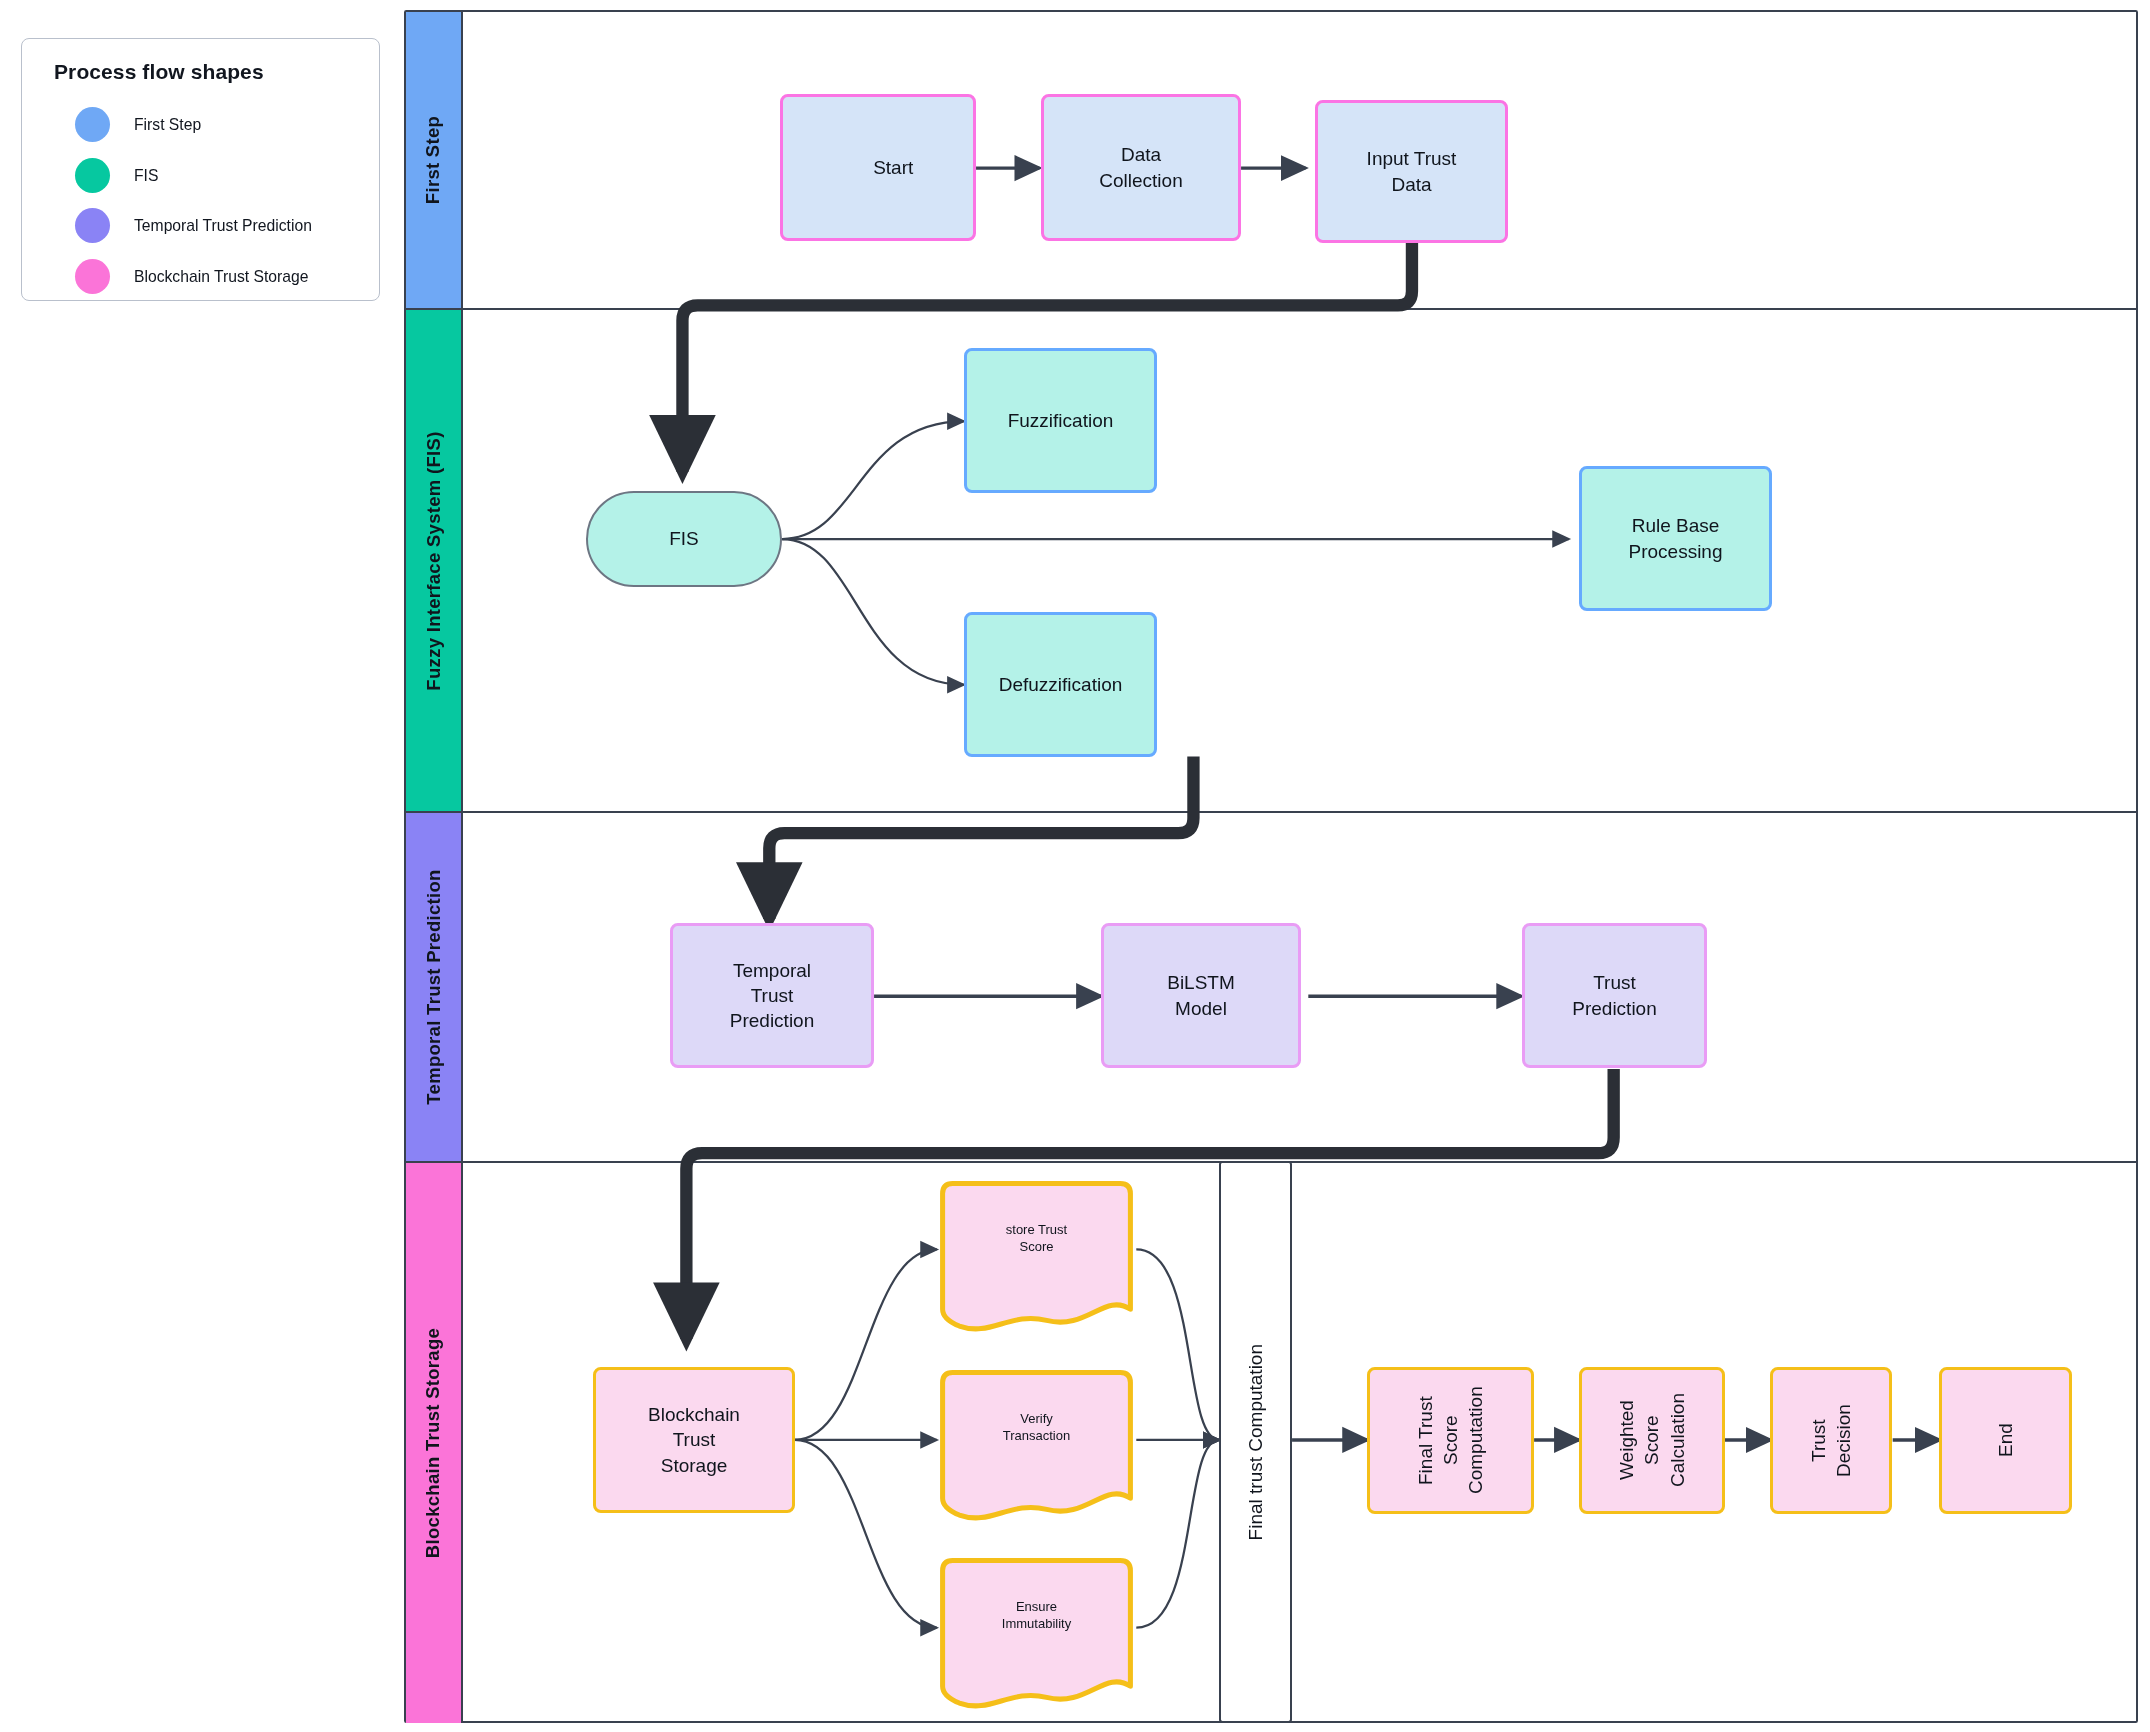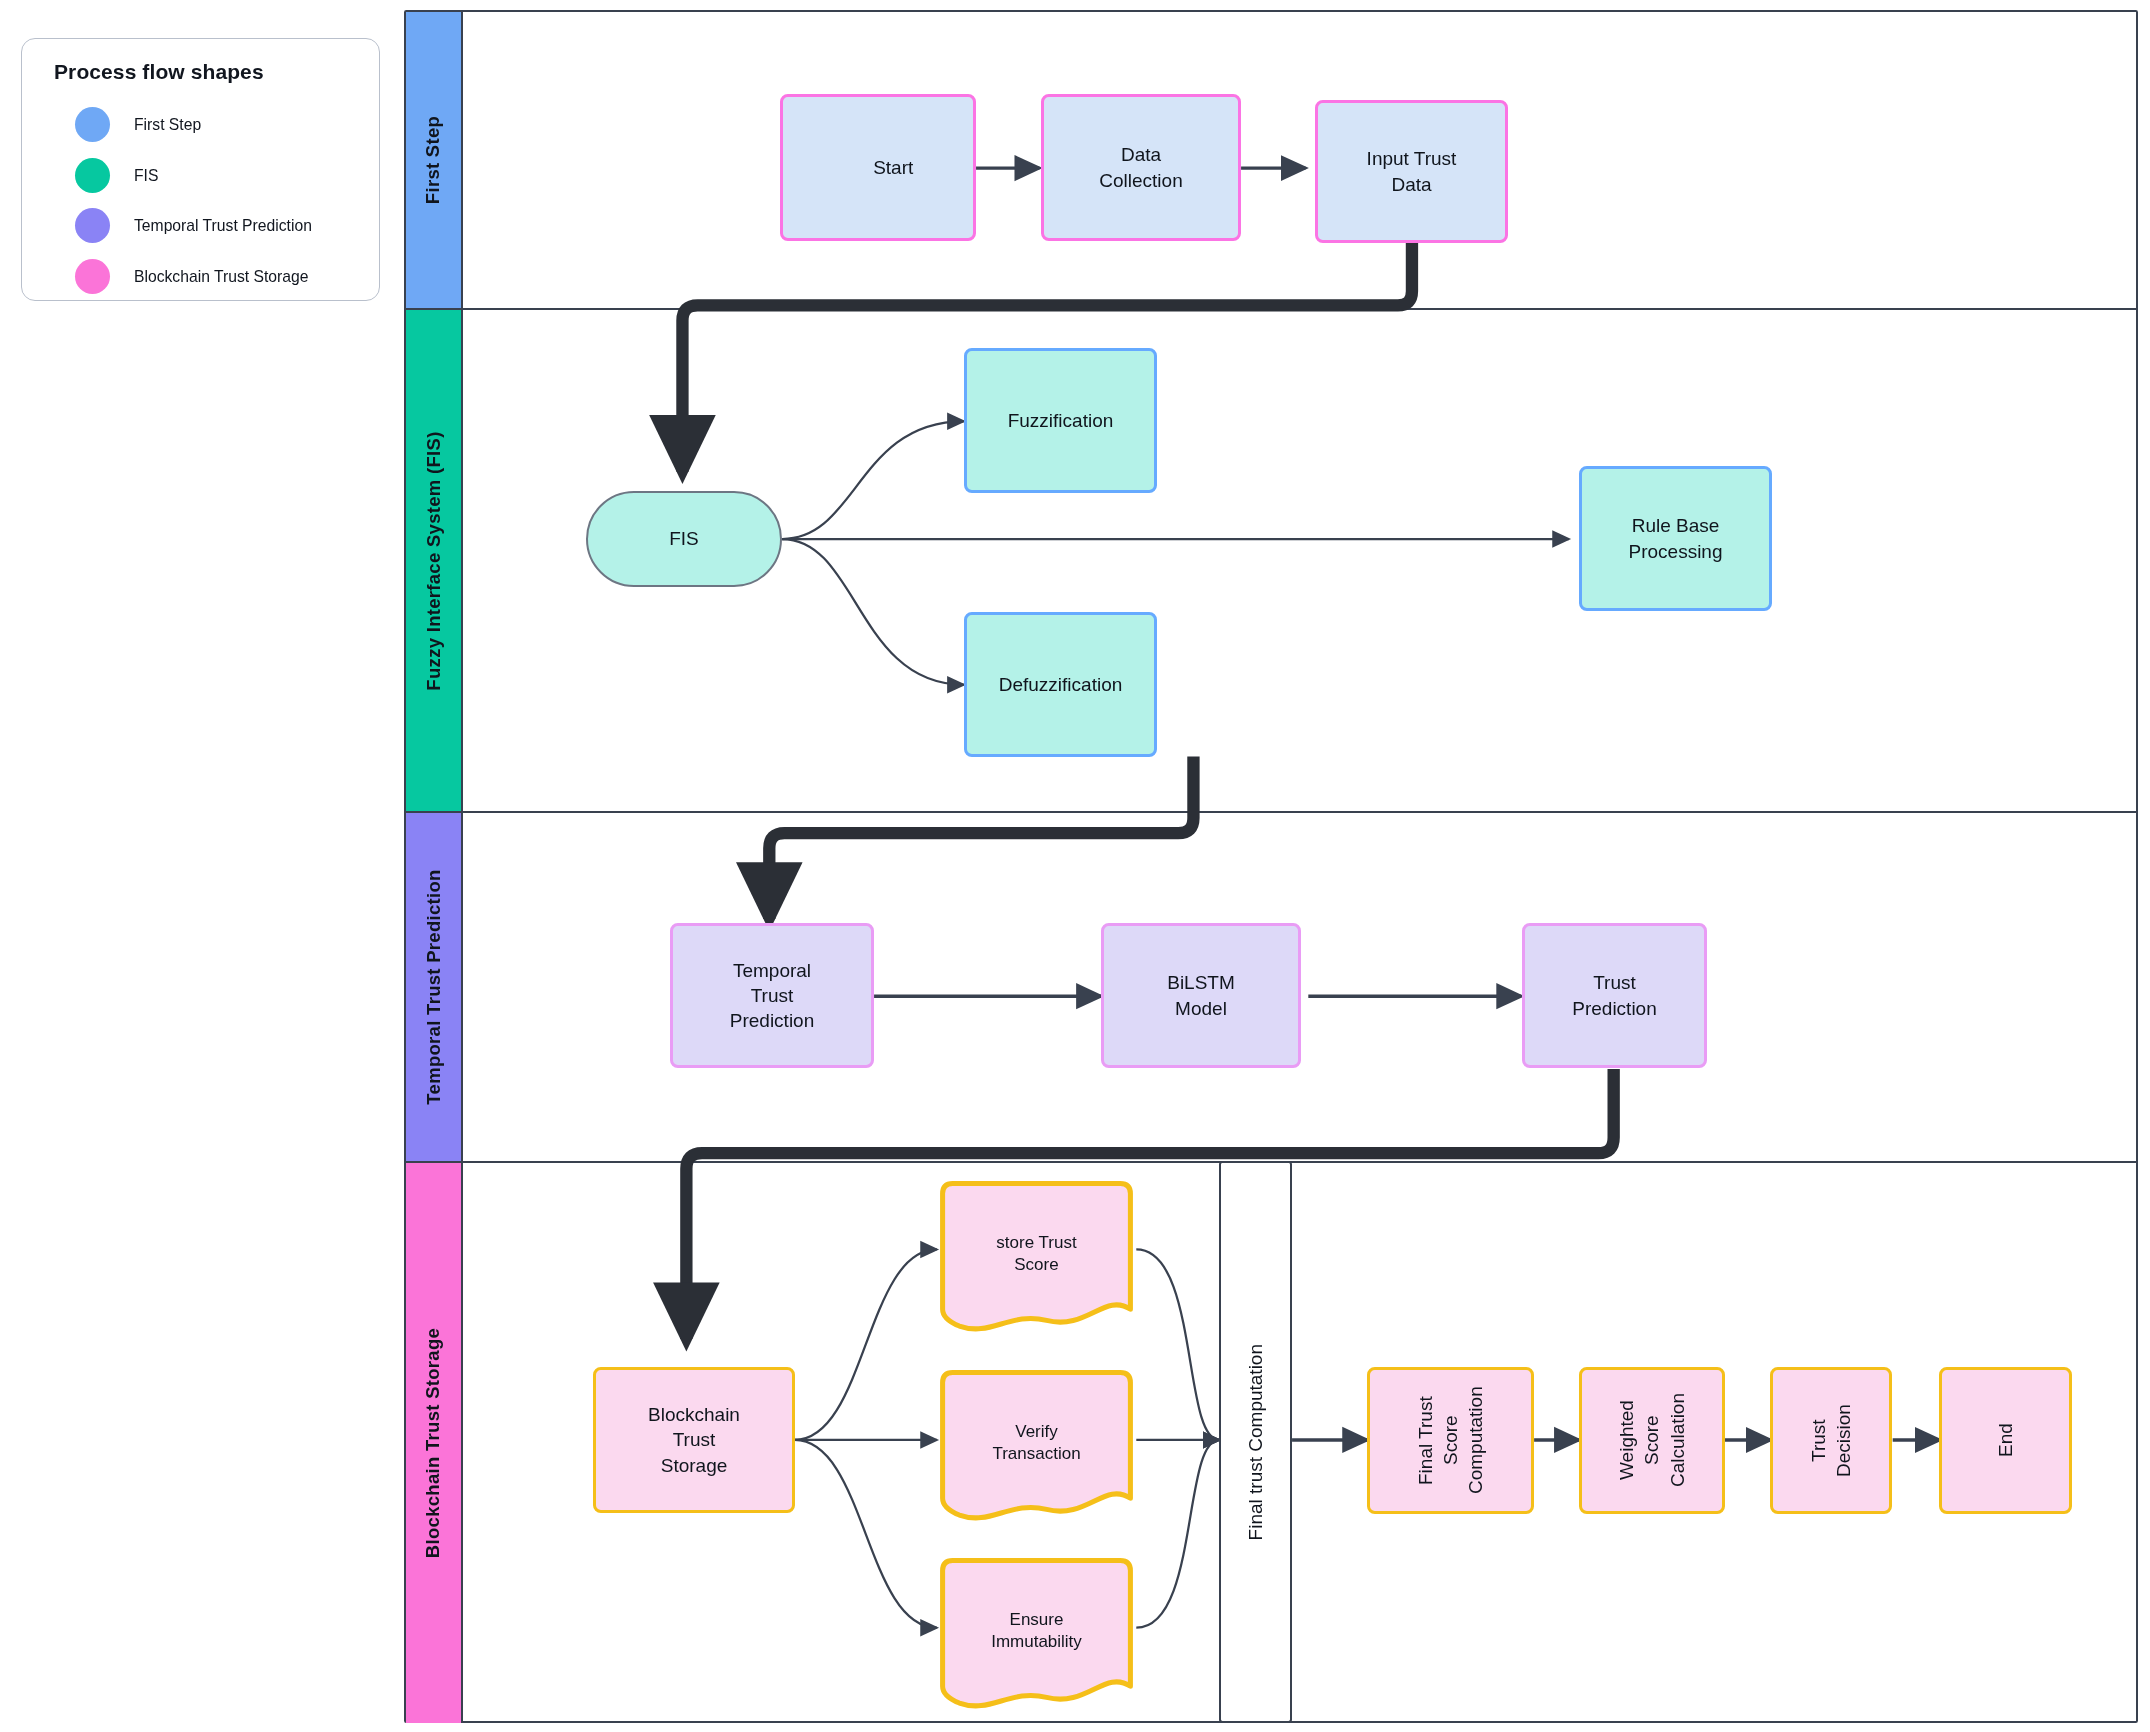--- a/index.html
+++ b/index.html
@@ -1,21 +1,21 @@
 <!DOCTYPE html>
 <html style="font-size:9px"><head>
 <meta charset="utf-8">
 <style>
   html,body{margin:0;padding:0;background:#ffffff;}
   body{font-family:"Liberation Sans","DejaVu Sans",sans-serif;}
   #canvas{position:relative;width:2151px;height:1733px;background:#ffffff;overflow:hidden;}
 
   
   .legend{position:absolute;left:21px;top:38px;width:359px;height:263px;
-          background:#ffffff;border:1.7px solid #b9c0cc;border-radius:14px;box-sizing:border-box;}
+          background:#ffffff;border:1.7px solid #b9c0cc;border-radius:8px;box-sizing:border-box;}
   .legend-title{position:absolute;left:53px;top:59px;font-size:21px;font-weight:bold;color:#11161f;letter-spacing:0.1px;}
   .legend-row{position:absolute;left:53px;height:35px;}
   .legend-dot{position:absolute;left:0;top:0;width:35px;height:35px;border-radius:50%;}
   .legend-label{position:absolute;left:59px;top:9px;font-size:15.7px;color:#11161f;white-space:nowrap;}
 
   
   .pool{position:absolute;left:404px;top:10px;width:1734px;height:1713px;
         border:2.8px solid #39414f;box-sizing:border-box;background:#ffffff;border-radius:2.2px;}
   .lane{position:absolute;left:0;width:100%;box-sizing:border-box;border-bottom:2.8px solid #39414f;}
   .lane:last-of-type{border-bottom:none;}
@@ -30,23 +30,23 @@
   .node.vert{writing-mode:vertical-rl;transform:rotate(180deg);}
   .n-first{background:#d5e4f8;border:3.9px solid #fb74e4;}
   .n-fis{background:#b4f2e8;border:3.9px solid #66aaff;}
   .n-fis-stadium{background:#b4f2e8;border:2.2px solid #6d7683;border-radius:280px;}
   .n-temporal{background:#ddd9f8;border:3.9px solid #e99cf5;}
   .n-chain{background:#fbd9ef;border:3.9px solid #f5bf19;}
 
   
   .doc{position:absolute;}
   .doc svg{position:absolute;left:0;top:0;width:100%;height:100%;}
-  .doc .doc-label{position:absolute;left:0;top:16px;width:100%;height:76%;
+  .doc .doc-label{position:absolute;left:0;top:0;width:100%;height:76%;
        display:flex;align-items:center;justify-content:center;text-align:center;
-       font-size:17px;color:#10151d;line-height:1.32;}
+       font-size:13px;color:#10151d;line-height:1.32;}
 
   
   .subproc{position:absolute;border:2.8px solid #39414f;border-radius:3.4px;box-sizing:border-box;background:#ffffff;
            display:flex;align-items:center;justify-content:center;}
   .subproc span{writing-mode:vertical-rl;transform:rotate(180deg);font-size:19px;color:#10151d;white-space:nowrap;}
 
   
   .wire{position:absolute;left:0;top:0;width:2151px;height:1733px;pointer-events:none;overflow:visible;}
 </style>
 </head>

